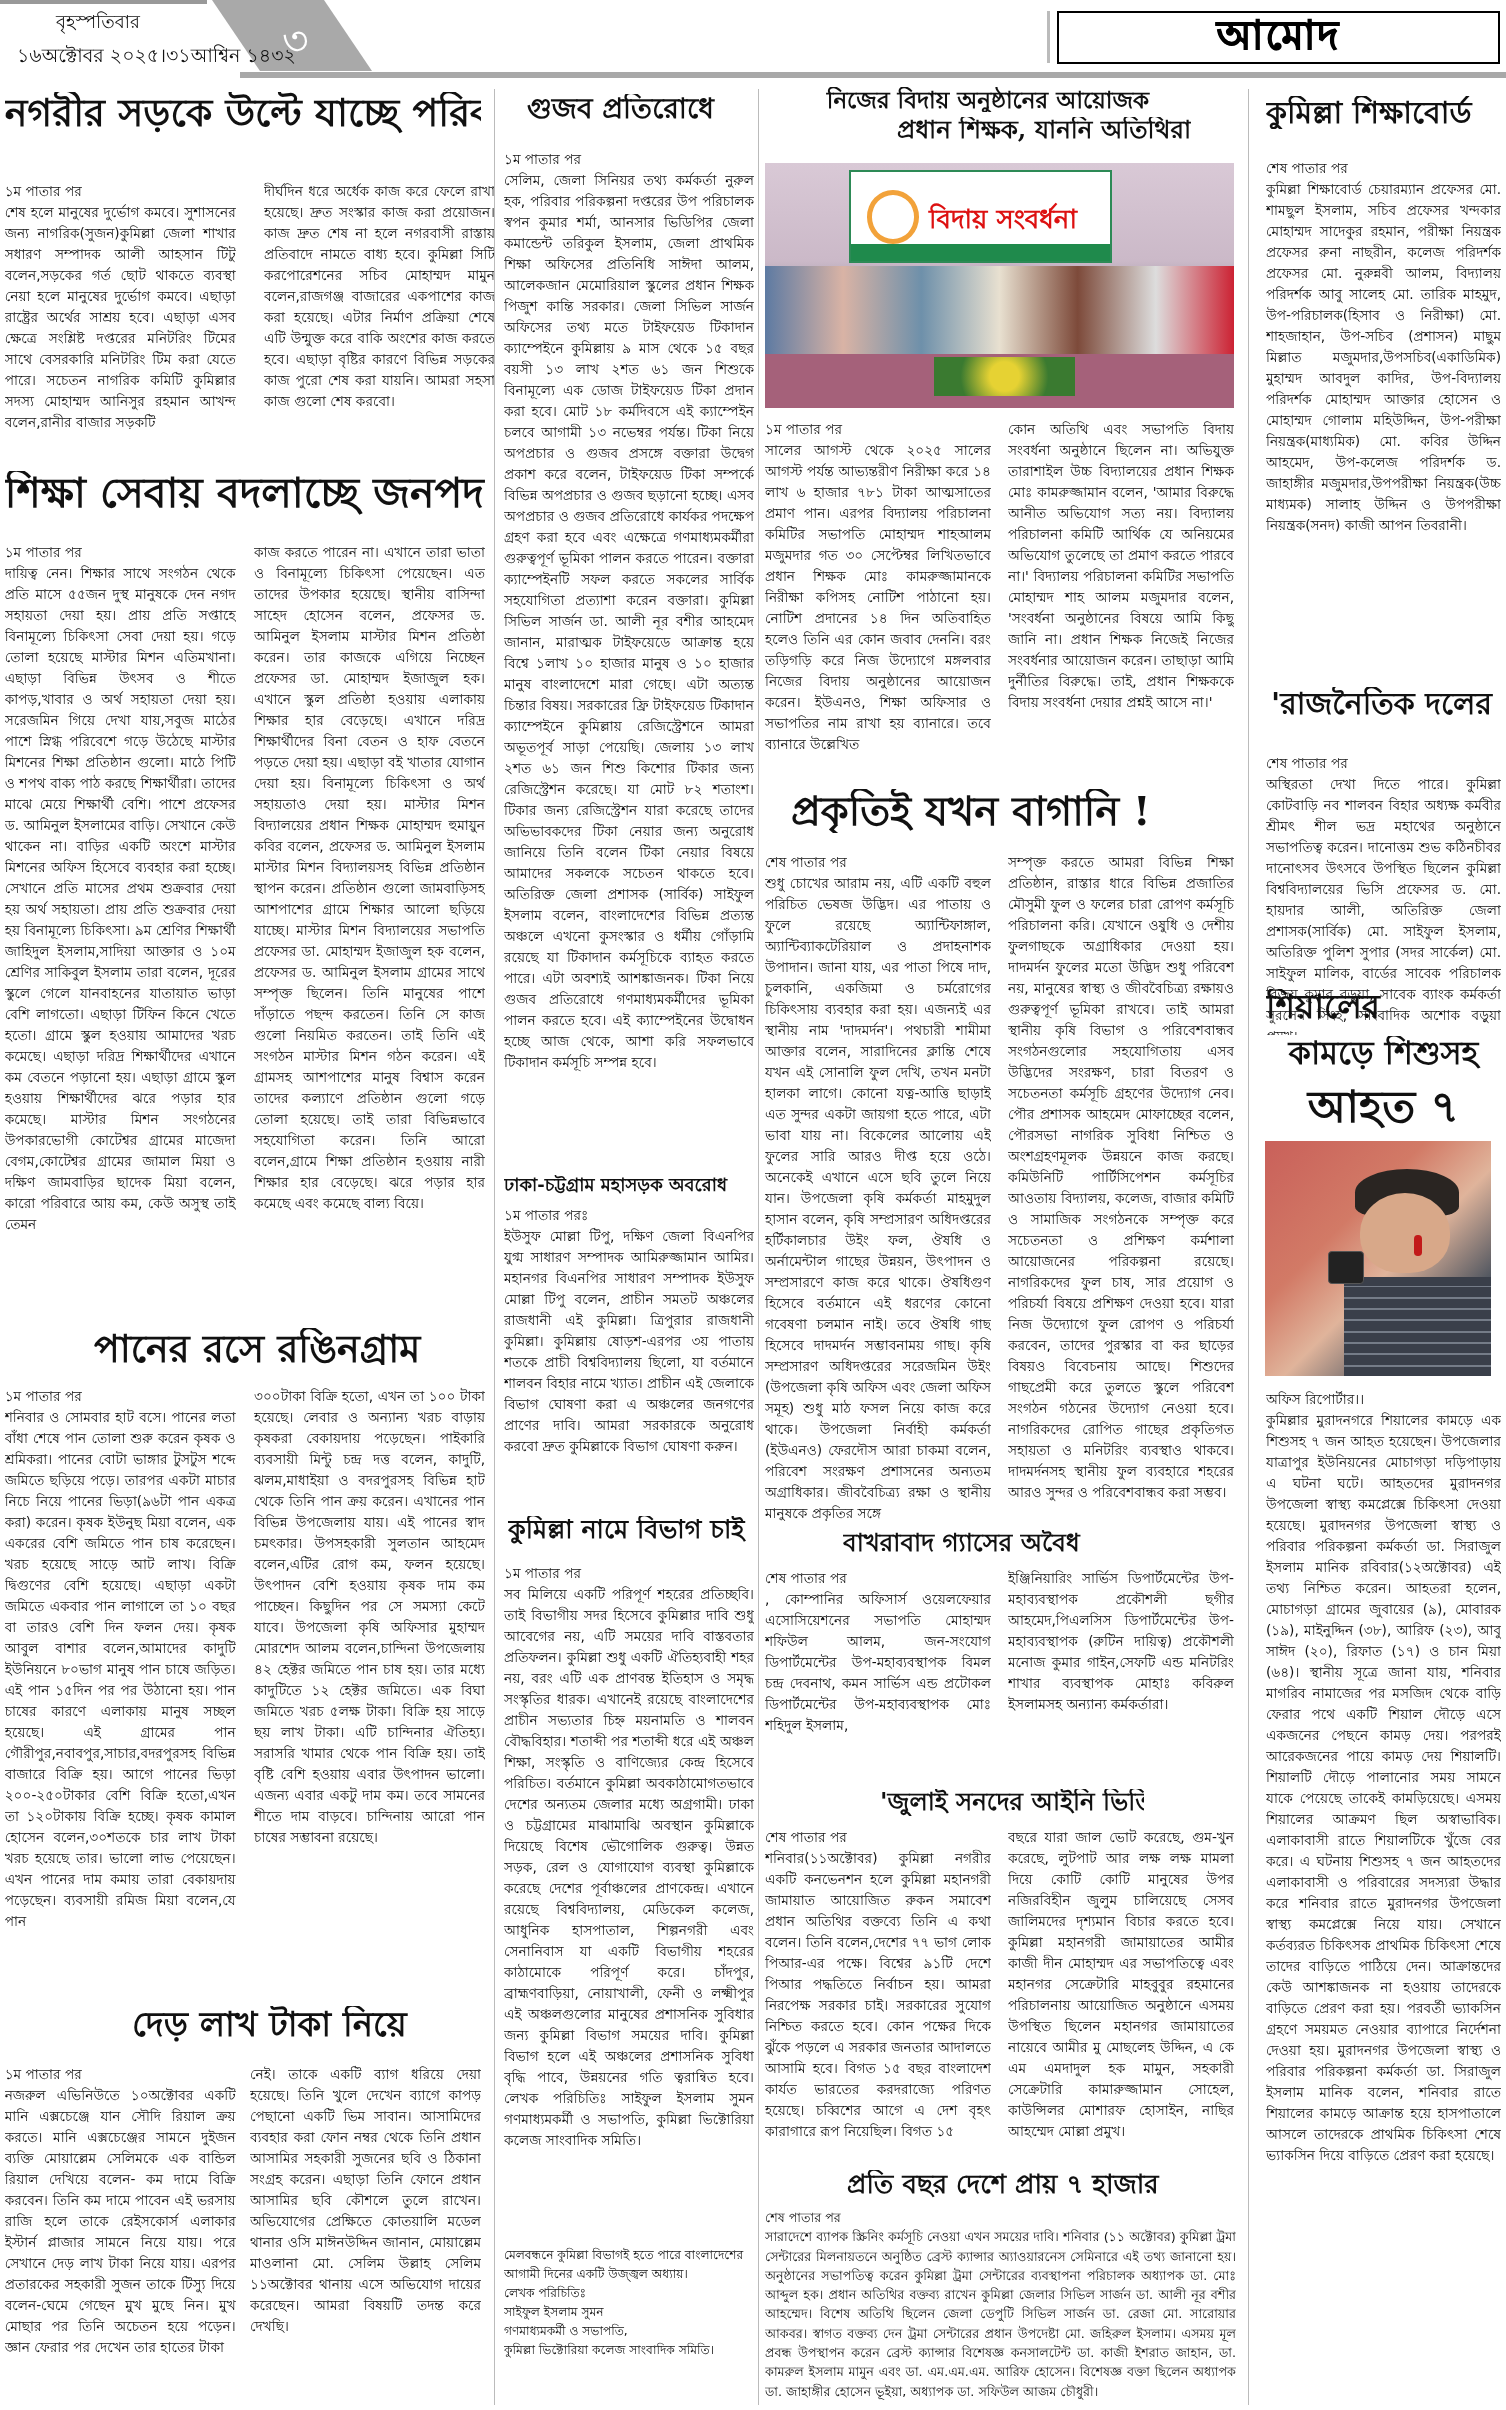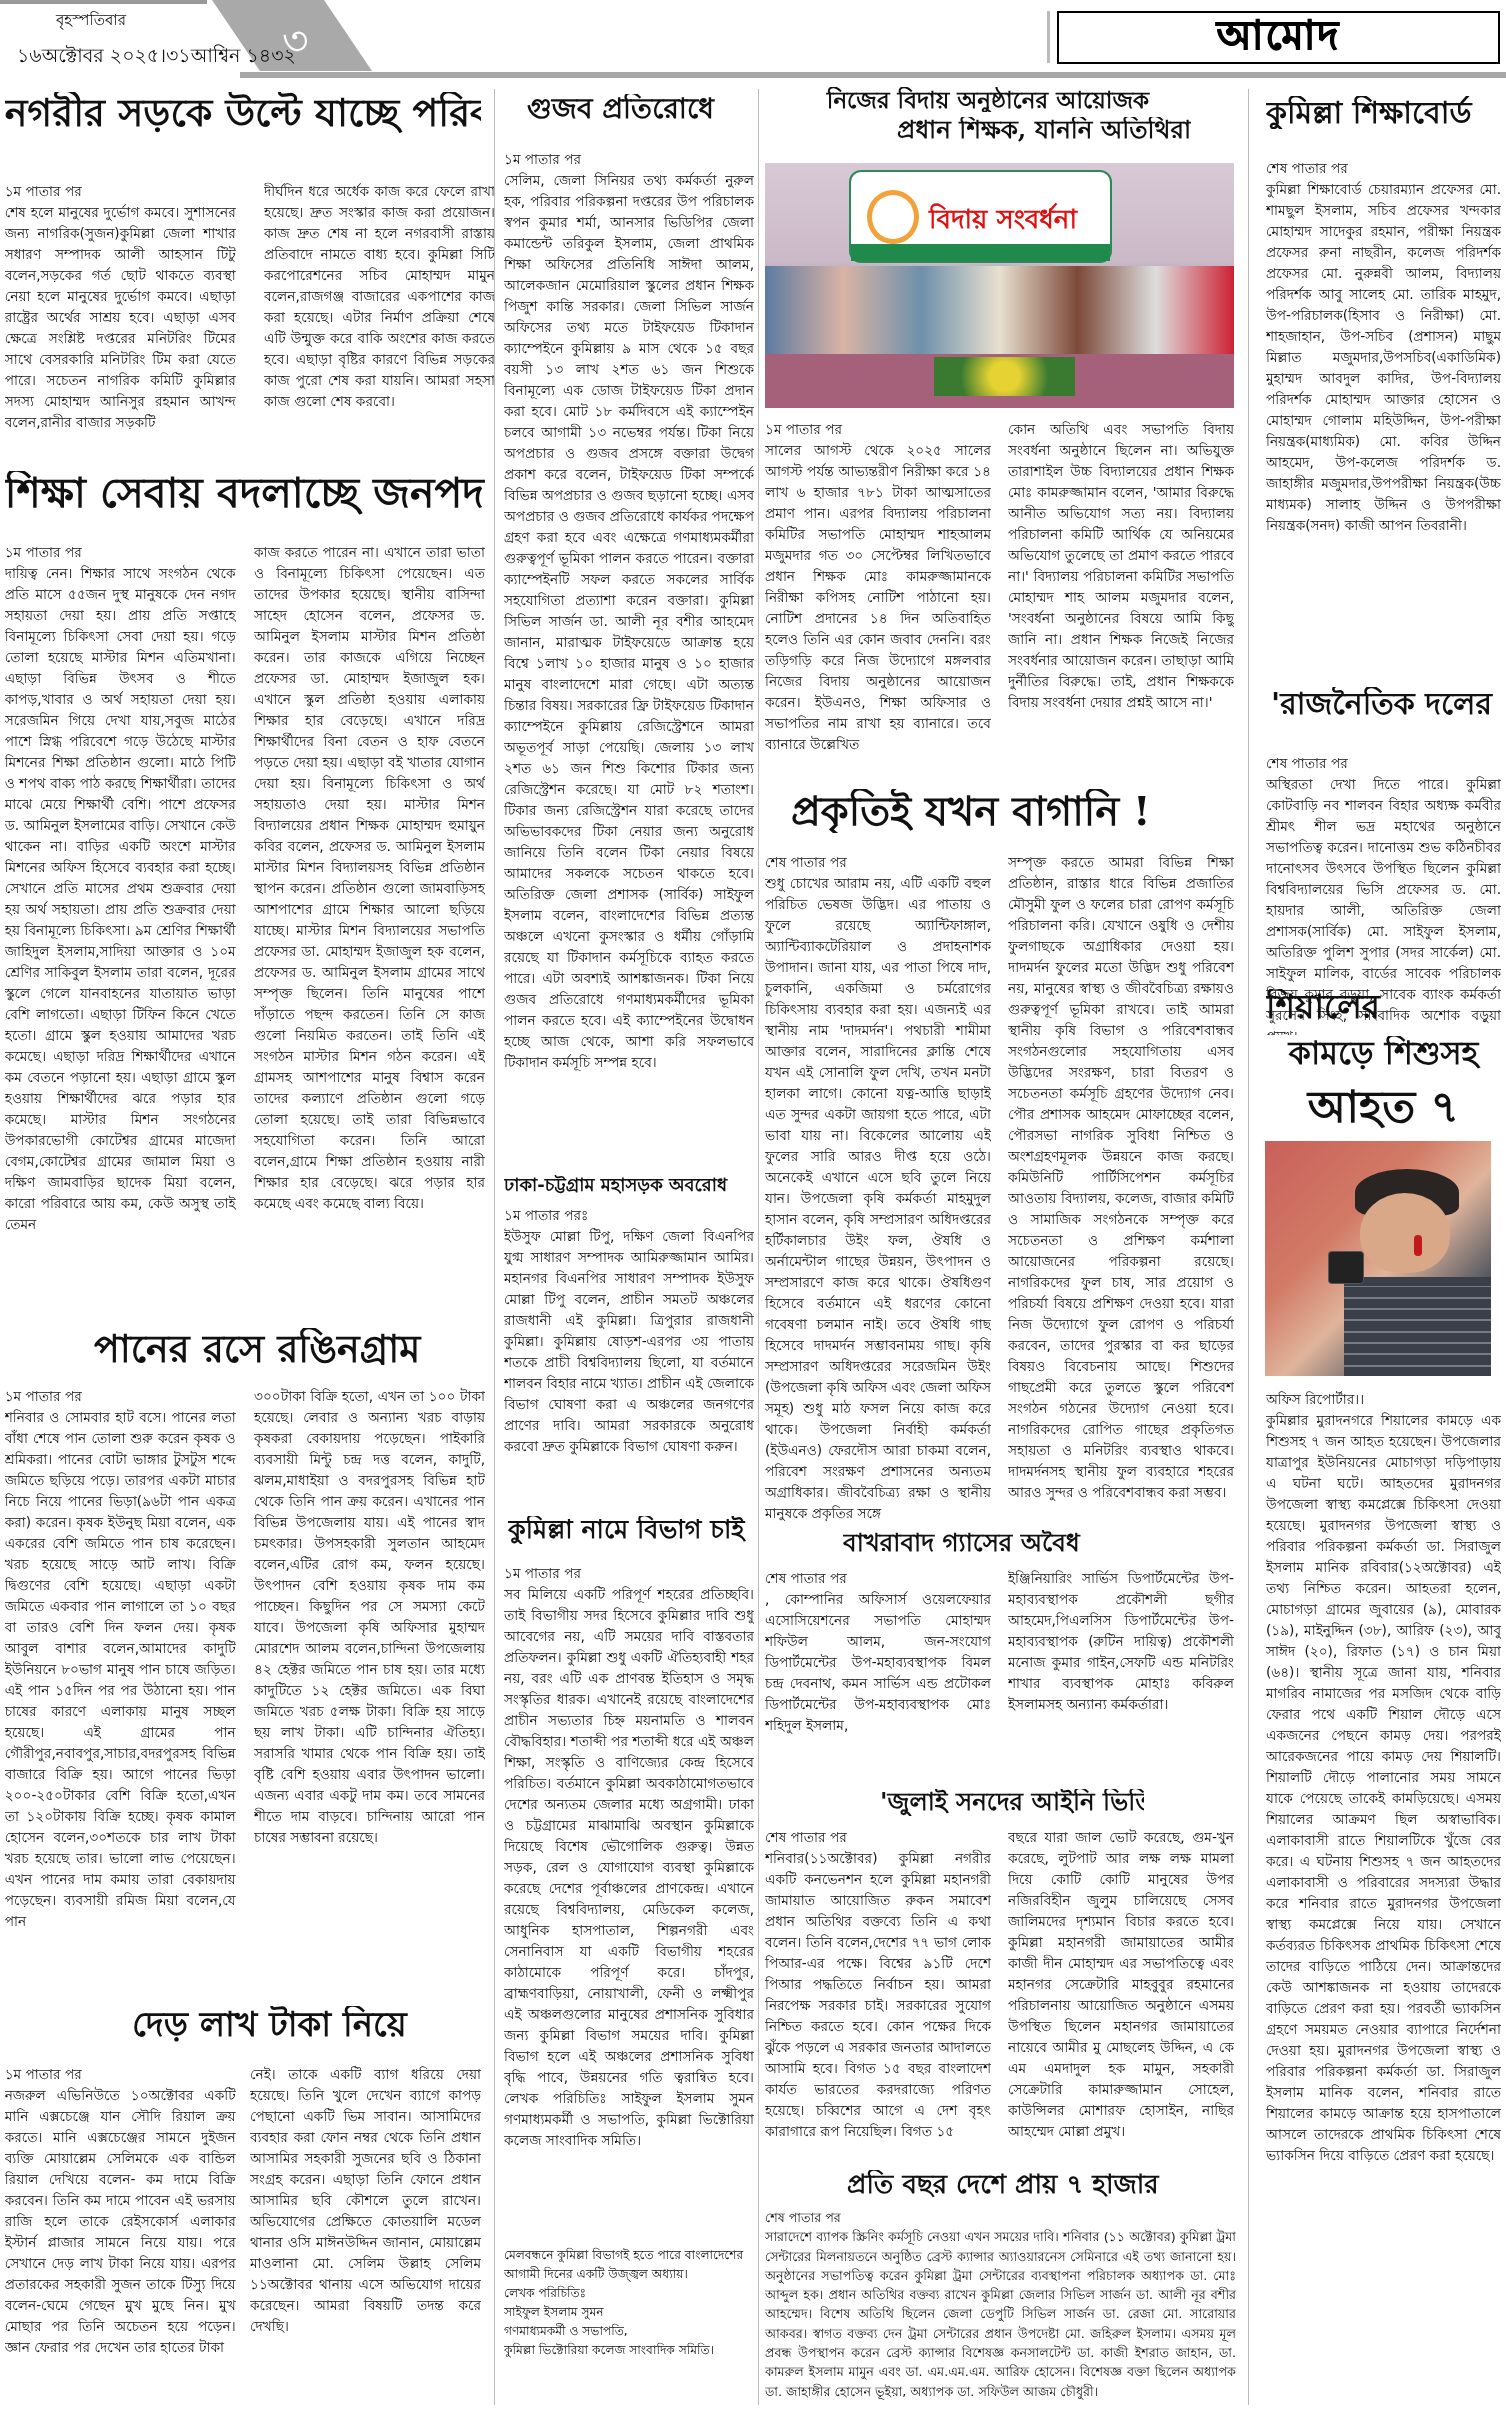--- a/index.html
+++ b/index.html
@@ -2,32 +2,32 @@
 <html style="font-size:15px"><head>
 <meta charset="utf-8">
 <style>
 *{box-sizing:border-box;margin:0;padding:0}
 html,body{width:1507px;height:2411px;background:#fff;overflow:hidden}
 body{font-family:"DejaVu Sans",sans-serif;color:#111;position:relative}
 .hdr-bar{position:absolute;left:0;top:0;width:1507px;height:75px}
 .hdr-bar .gray-top{position:absolute;left:0;top:0;width:207px;height:3.8px;background:#999}
 .hdr-bar .tab{position:absolute;left:212px;top:0;width:160px;height:71px;background:#a9a9a9;clip-path:polygon(0 0,70% 0,100% 100%,30% 100%)}
 .hdr-bar .line{position:absolute;left:240px;top:72px;width:1266px;height:5.6px;background:#a8a8a8}
-.day{position:absolute;left:56px;top:7.5px;font-size:15px;font-family:Liberation Serif, serif}
+.day{position:absolute;left:56px;top:7.5px;font-size:18px;font-family:Liberation Serif, serif}
 .date{position:absolute;left:17px;top:41px;font-size:19px;font-family:"DejaVu Serif",serif}
 .pageno{position:absolute;left:282px;top:9.4px;font-size:41px;color:#fff;font-family:"DejaVu Serif",serif}
 .vline{position:absolute;left:1047px;top:11.3px;width:2.8px;height:52px;background:#bbb}
 .logo{position:absolute;left:1057px;top:11.3px;width:443px;height:53px;border:2.8px solid #000;display:flex;align-items:center;justify-content:center;font-size:40px;font-weight:bold;font-family:"DejaVu Serif",serif;letter-spacing:1.9px;background:#fff;color:#000;-webkit-text-stroke:0.9px #000}
 .head{position:absolute;font-family:"DejaVu Serif",serif;font-weight:bold;line-height:1.1;white-space:nowrap;overflow:hidden}
 .body{position:absolute;font-size:13.7px;line-height:21px;text-align:justify;overflow:hidden;font-family:"DejaVu Sans",sans-serif}
 .body .kick{font-weight:normal;display:block}
 .col-rule{position:absolute;width:0.9px;background:#bbb}
 .photo{position:absolute;overflow:hidden}
 .ph-event{background:linear-gradient(180deg,#d9c9d6 0%,#cbb9c8 40%,#8f8b9a 60%,#9d7f8a 100%)}
-.banner{position:absolute;left:18%;top:3%;width:56%;height:38%;background:#fff;border:2.8px solid #2d8a56;border-radius:12px}
+.banner{position:absolute;left:18%;top:3%;width:56%;height:38%;background:#fff;border:2.8px solid #2d8a56;border-radius:0}
 .banner .ring{position:absolute;left:6%;top:20%;width:20%;height:60%;border:5.6px solid #f2a23a;border-radius:50%}
 .banner .txt{position:absolute;left:30%;top:30%;font-size:26px;font-weight:bold;color:#d11;font-family:"DejaVu Serif",serif}
 .banner .bot{position:absolute;left:0;bottom:0;width:100%;height:20%;background:#1f8a4c}
 .people{position:absolute;left:0;top:42%;width:100%;height:38%;background:linear-gradient(90deg,#5d7aa2,#d9b3a5,#6e90aa,#e8e0d0,#7d4a3a,#ddd,#c23)}
 .table{position:absolute;left:0;bottom:0;width:100%;height:22%;background:#a5617a}
 .flowers{position:absolute;left:36%;bottom:5%;width:30%;height:16%;background:radial-gradient(circle,#e6d233 20%,#3a7a30 60%)}
 .ph-boy{background:linear-gradient(135deg,#c9605a 0%,#d27a66 35%,#e0b49b 55%,#47505c 80%,#2e3542 100%)}
 .boy-face{position:absolute;left:42%;top:22%;width:40%;height:34%;background:#d8a889;border-radius:50% 50% 45% 45%}
 .boy-hair{position:absolute;left:40%;top:12%;width:46%;height:20%;background:#2a2522;border-radius:50% 50% 20% 20%}
 .boy-shirt{position:absolute;left:35%;top:58%;width:65%;height:42%;background:repeating-linear-gradient(0deg,#3a3f4a 0 9.4px,#757c88 9.4px 11.3px),#3a3f4a}

